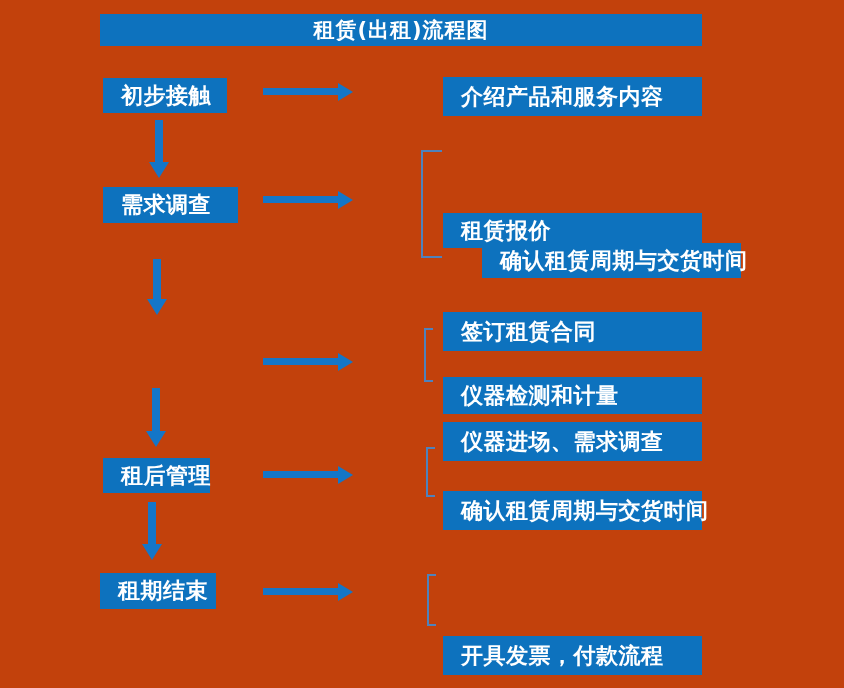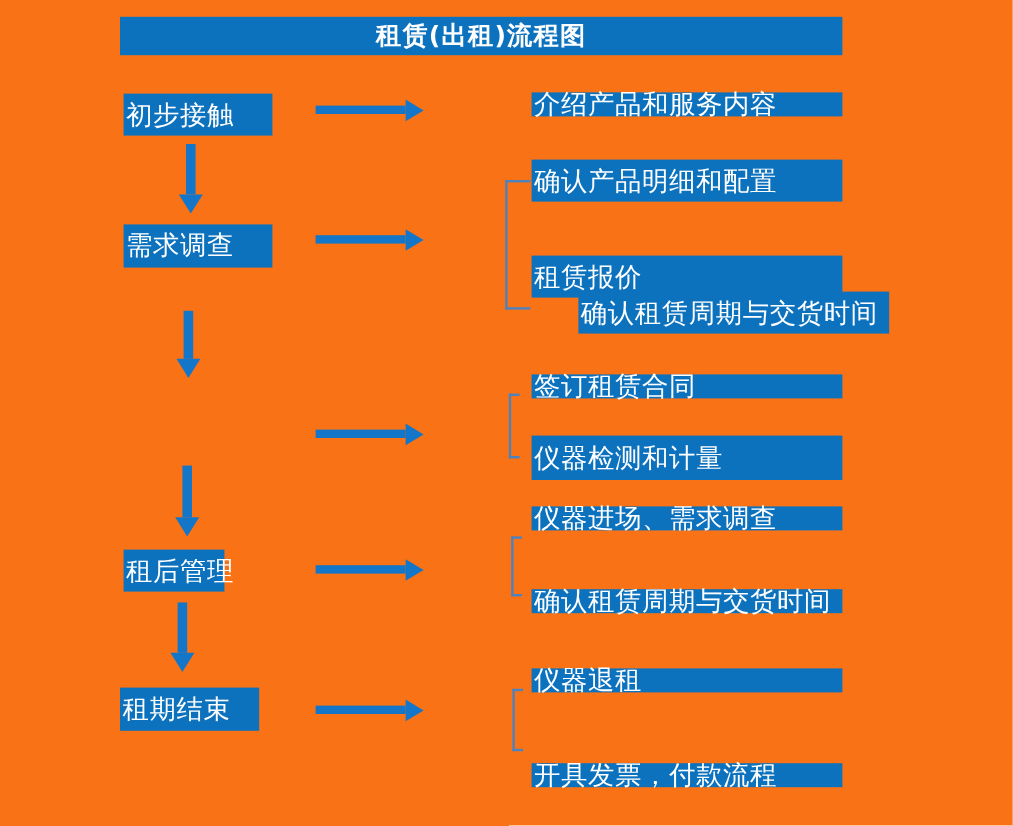--- a/index.html
+++ b/index.html
@@ -1,62 +1,62 @@
 <!DOCTYPE html>
 <html style="--box-blue: #0D72BE; --arrow-blue: #1476C8; --bracket-blue: #4E82BD; --text-white: #FFFFFF;"><head>
 <meta charset="utf-8">
 <style>
   html, body { margin: 0; padding: 0; background: #ffffff; }
   .canvas {
     position: relative;
     width: 844px;
     height: 688px;
-    background: #f97316;
+    background: #c2410c;
     font-family: "DejaVu Sans", "Liberation Sans", sans-serif;
     overflow: hidden;
   }
   .bluebox {
     position: absolute;
     background: var(--box-blue, #0D72BE);
     color: #ffffff;
-    font-weight: normal;
+    font-weight: bold;
     font-size: 22px;
     display: flex;
     align-items: center;
-    padding-left: 2px;
+    padding-left: 18px;
     box-sizing: border-box;
     white-space: nowrap;
     letter-spacing: 0.5px;
   }
   .titlebar {
     position: absolute;
     left: 100px; top: 14px; width: 602px; height: 32px;
     background: var(--box-blue, #0D72BE);
     color: #ffffff;
     font-weight: bold;
     font-size: 21px;
     display: flex;
     align-items: center;
     justify-content: center;
     letter-spacing: 1px;
   }
   
   .stage1 { left:103px; top:78px;  width:124px; height:35px; }
-  .stage2 { left:103px; top:187px; width:124px; height:36px; }
+  .stage2 { left:103px; top:187px; width:135px; height:36px; }
   .stage3 { left:103px; top:344px; width:108px; height:35px; }
-  .stage4 { left:103px; top:458px; width:84px; height:35px; }
+  .stage4 { left:103px; top:458px; width:107px; height:35px; }
   .stage5 { left:100px; top:573px; width:116px; height:36px; }
   
-  .detail { left:443px; width:259px; height:20px; }
+  .detail { left:443px; width:259px; height:39px; }
   .d1a { top:77px; }
   .d2a { top:133px; height:35px; }
   .d2b { top:185px; height:35px;margin-top:28px; }
   .d2c { top:243px; height:35px;margin-left:39px; }
   .d3a { top:312px; }
-  .d3b { top:363px; height:37px; }
+  .d3b { top:377px; height:37px; }
   .d4a { top:422px; }
   .d4b { top:491px; }
   .d5a { top:557px; }
   .d5b { top:636px; }
   
   .harrow {
     position: absolute;
     left: 263px;
     width: 75px;
     height: 7px;
@@ -134,26 +134,24 @@
   <div class="harrow ha4"></div>
   <div class="harrow ha5"></div>
 
   <div class="bracket b2"></div>
   <div class="bracket b3"></div>
   <div class="bracket b4"></div>
   <div class="bracket b5"></div>
 
   <div class="bluebox detail d1a">介绍产品和服务内容</div>
 
-  <div class="bluebox detail d2a">确认产品明细和配置</div>
   <div class="bluebox detail d2b">租赁报价</div>
   <div class="bluebox detail d2c">确认租赁周期与交货时间</div>
 
   <div class="bluebox detail d3a">签订租赁合同</div>
   <div class="bluebox detail d3b">仪器检测和计量</div>
 
   <div class="bluebox detail d4a">仪器进场、需求调查</div>
   <div class="bluebox detail d4b">确认租赁周期与交货时间</div>
 
-  <div class="bluebox detail d5a">仪器退租</div>
   <div class="bluebox detail d5b">开具发票，付款流程</div>
 
 </div>
 
 </body></html>

